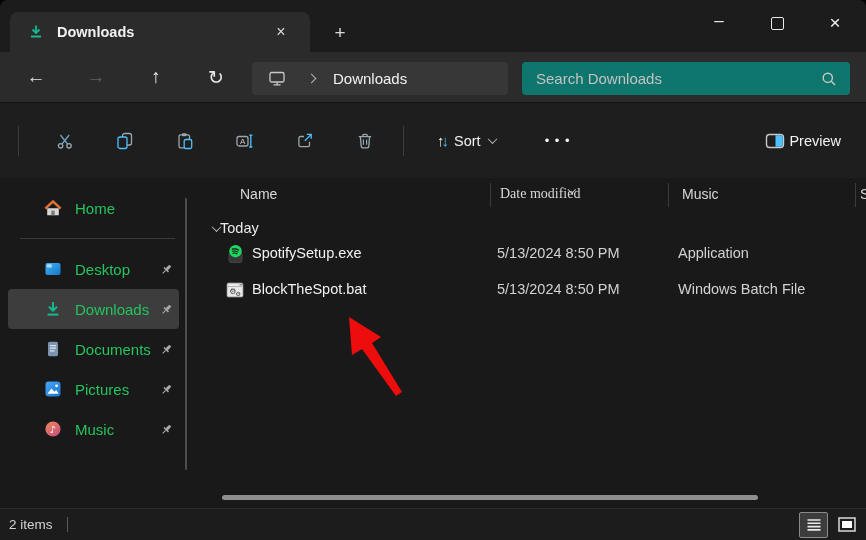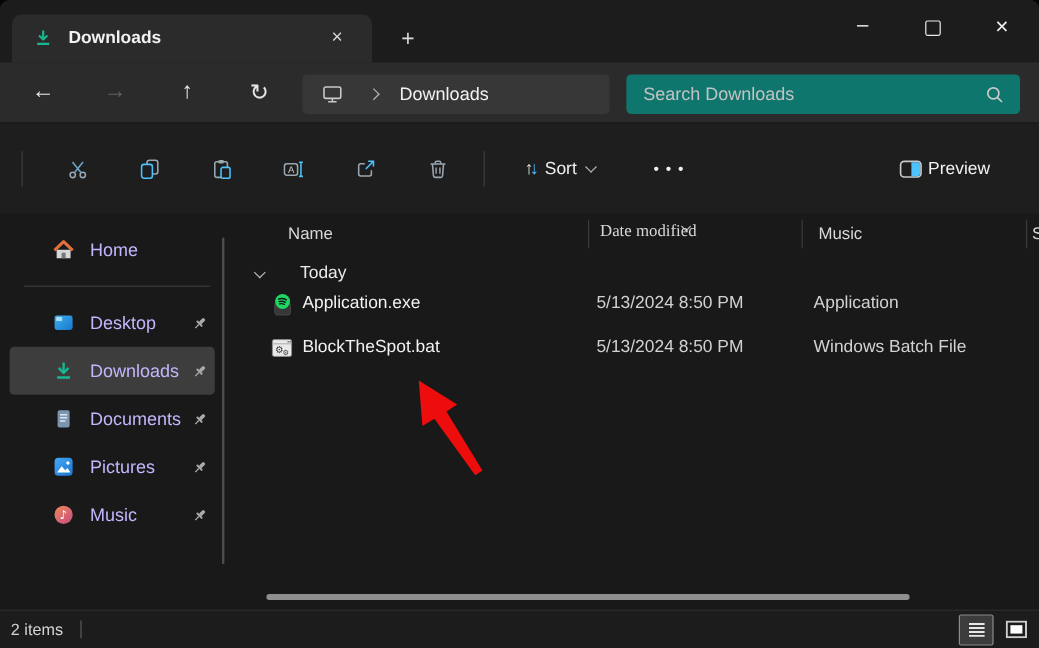--- a/index.html
+++ b/index.html
@@ -45,45 +45,45 @@
   .cmd-divider{width:1px;height:30px;background:#3c3c3c;margin:0 0 0 18px;}
   .cmd-icons{display:flex;margin-left:6px;}
   .cmd-icon-btn{width:40px;height:40px;margin-left:20px;display:flex;align-items:center;justify-content:center;border-radius:4px;}
   .cmd-sort{display:flex;align-items:center;gap:8px;margin-left:25px;height:40px;padding:0 8px;border-radius:4px;}
   .sort-glyphs{font-size:15px;letter-spacing:-3px;}
   .sort-up{color:#e8e8e8;}
   .sort-down{color:#4cc2ff;}
   .cmd-label{color:#f2f2f2;font-size:14.5px;}
   .cmd-more{margin-left:34px;width:40px;height:40px;display:flex;align-items:center;justify-content:center;
     color:#f2f2f2;font-size:13px;letter-spacing:1px;border-radius:4px;}
-  .cmd-preview{position:absolute;right:33px;display:flex;align-items:center;gap:4px;height:40px;padding:0 8px;border-radius:4px;justify-content:center;}
+  .cmd-preview{position:absolute;right:17px;display:flex;align-items:center;gap:4px;height:40px;padding:0 8px;border-radius:4px;justify-content:center;}
   .chev{display:inline-block;width:6px;height:6px;border-right:1.4px solid #b5b5b5;
     border-bottom:1.4px solid #b5b5b5;transform:rotate(45deg) translate(-1px,-1px);}
   .chev.right{transform:rotate(-45deg);}
   .chev.small{width:4.5px;height:4.5px;}
   
   .content{position:absolute;left:0;top:178px;right:0;bottom:32px;background:#191919;display:flex;}
   .sidebar{position:relative;width:195px;flex:0 0 195px;padding-top:10px;box-sizing:border-box;}
   .side-item{position:relative;height:40px;display:flex;align-items:center;margin:0 16px 0 8px;
     border-radius:4px;padding-left:36px;}
   .side-item.selected{background:#3d3d3d;}
   .side-icon{width:18px;height:18px;display:flex;flex:0 0 18px;}
-  .side-label{color:#c4b5fd;font-size:15px;margin-left:13px;flex:1;white-space:nowrap;}
+  .side-label{color:#22c55e;font-size:15px;margin-left:13px;flex:1;white-space:nowrap;}
   .side-pin{margin-right:6px;display:flex;}
   .side-divider{height:1px;background:#3a3a3a;margin:10px 20px 10px 20px;}
   .side-scrollbar{position:absolute;right:8px;top:20px;width:2.5px;height:272px;background:#4d4d4d;border-radius:2px;}
   
   .main{position:relative;flex:1;overflow:hidden;}
   .colheaders{position:absolute;left:0;top:0;width:671px;height:34px;}
   .colheader{position:absolute;top:8px;color:#d8d8d8;font-size:14px;white-space:nowrap;}
   .col-sep{position:absolute;top:5px;width:1px;height:24px;background:#3a3a3a;}
   .sort-chevron{position:absolute;left:374px;top:1px;}
   .group-row{position:absolute;left:0;top:42px;display:flex;align-items:center;}
   .group-chevron{margin-left:18px;}
-  .group-label{color:#eaeaea;font-size:14.5px;margin-left:30px;}
+  .group-label{color:#eaeaea;font-size:14.5px;margin-left:0;}
   .file-row{position:absolute;left:8px;width:655px;height:36px;border-radius:4px;}
   .row1{top:58px;} .row2{top:94px;}
   .file-icon{position:absolute;left:22px;top:8px;width:20px;height:20px;}
   .file-name{position:absolute;left:49px;top:9px;color:#f2f2f2;font-size:14.5px;white-space:nowrap;}
   .file-date{position:absolute;left:294px;top:9px;color:#d2d2d2;font-size:14.5px;white-space:nowrap;}
   .file-type{position:absolute;left:475px;top:9px;color:#d2d2d2;font-size:14.5px;white-space:nowrap;}
   .hscrollbar{position:absolute;left:27px;bottom:8px;width:536px;height:5px;background:#8f8f8f;border-radius:3px;}
   .annotation-arrow{position:absolute;left:130px;top:120px;pointer-events:none;}
   
   .statusbar{position:absolute;left:0;bottom:0;width:100%;height:32px;background:#1c1c1c;
@@ -361,21 +361,21 @@
       <div class="file-row row1">
         <span class="file-icon">
           <svg width="20" height="20" viewBox="0 0 20 20">
             <rect x="4" y="8" width="13" height="10.5" rx="2" fill="#373737" stroke="#4a4a4a" stroke-width="0.8"></rect>
             <circle cx="10.5" cy="7.2" r="6.2" fill="#1ed760"></circle>
             <path d="M7.3 5.2 c2.2-.65 4.5-.35 6.3.75" stroke="#161616" stroke-width="1.25" fill="none" stroke-linecap="round"></path>
             <path d="M7.6 7.3 c1.8-.5 3.7-.25 5.2.6" stroke="#161616" stroke-width="1.15" fill="none" stroke-linecap="round"></path>
             <path d="M7.9 9.3 c1.4-.4 2.9-.2 4.1.45" stroke="#161616" stroke-width="1.05" fill="none" stroke-linecap="round"></path>
           </svg>
         </span>
-        <span class="file-name">Application.exe</span>
+        <span class="file-name">SpotifySetup.exe</span>
         <span class="file-date">5/13/2024 8:50 PM</span>
         <span class="file-type">Application</span>
       </div>
 
       <div class="file-row row2">
         <span class="file-icon">
           <svg width="20" height="20" viewBox="0 0 20 20">
             <rect x="2" y="3" width="16" height="14" rx="1.5" fill="#e9e9e9" stroke="#8a8a8a" stroke-width="0.8"></rect>
             <path d="M2 6.5 H18" stroke="#b5b5b5" stroke-width="1"></path>
             <circle cx="15.2" cy="4.8" r="0.7" fill="#666"></circle>

